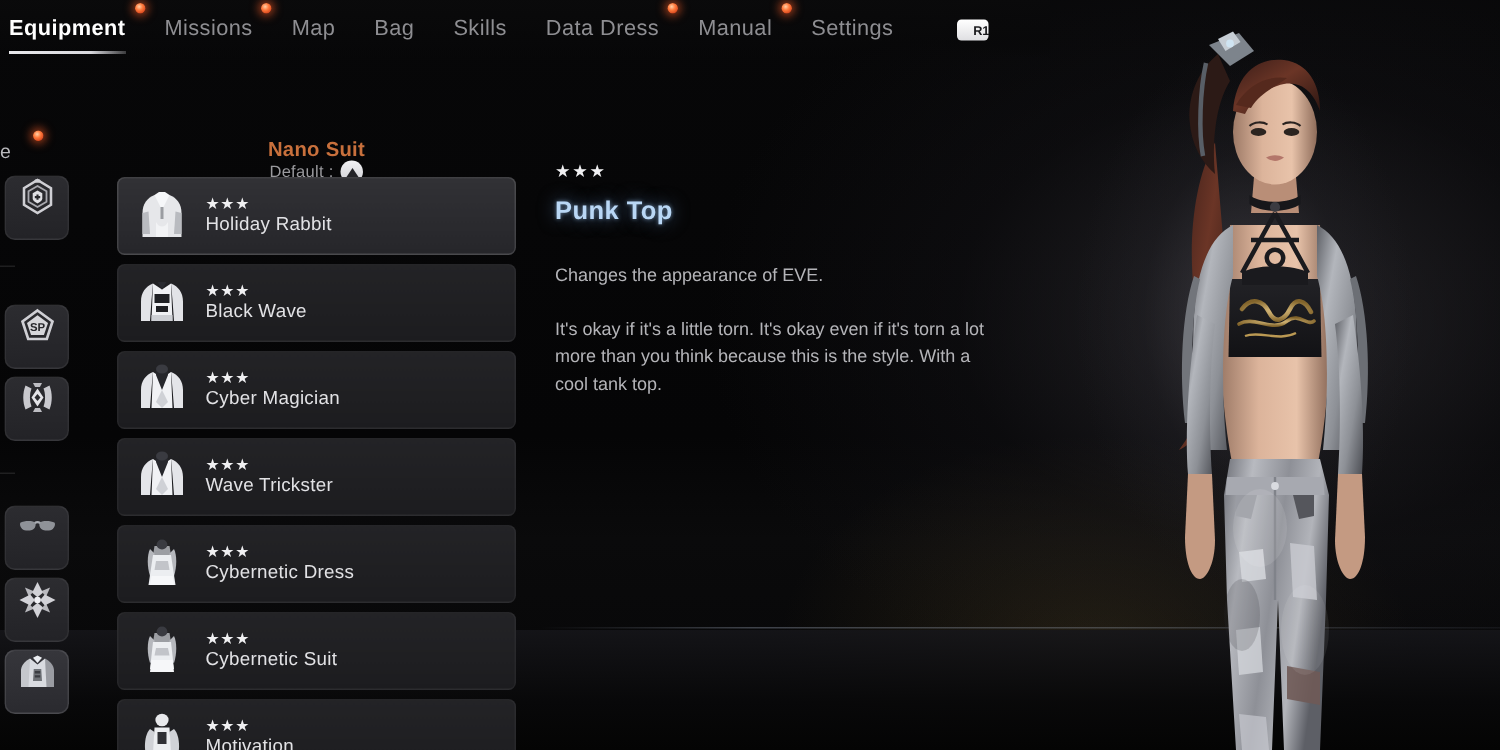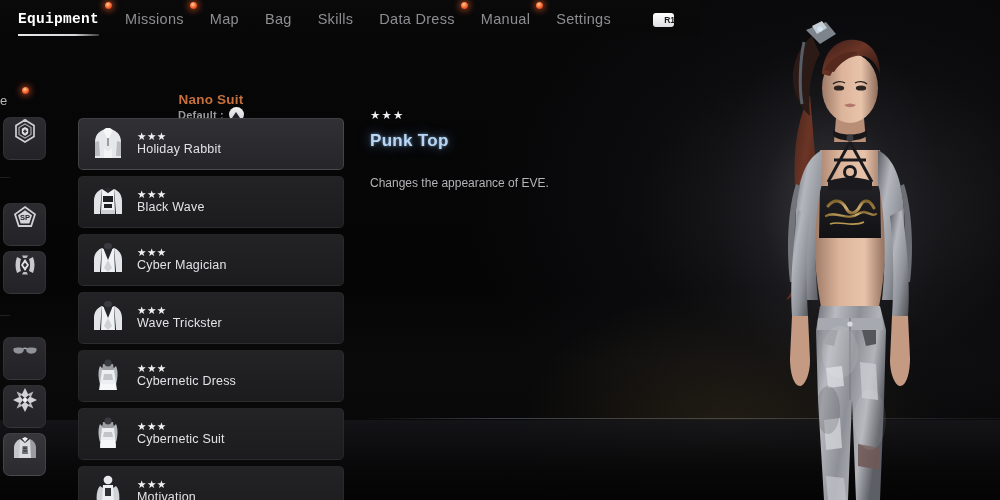--- a/index.html
+++ b/index.html
@@ -57,21 +57,21 @@
   .nav-item {
     position: relative;
     color: #8e8e92;
     font-size: 14.5px;
     letter-spacing: 0.3px;
     padding: 0 0 2px 0;
     margin-right: 26px;
     cursor: pointer;
     white-space: nowrap;
   }
-  .nav-item:first-child { margin-left: 16px; font-family: Liberation Mono, monospace; }
+  .nav-item:first-child { margin-left: 4px; }
   .nav-item.active { color: #ffffff; font-weight: bold; }
   .nav-underline {
     position: absolute; left: 0; right: 0; bottom: -7px; height: 2px;
     background: linear-gradient(90deg, #e9e9ec 0%, #d7d7dc 70%, rgba(215,215,220,0.25) 100%);
   }
   .nav-badge {
     position: absolute; right: -13px; top: -9px;
     width: 7px; height: 7px; border-radius: 50%;
     background: radial-gradient(circle at 40% 35%, #ffd0a8 0%, #ff7a3c 38%, #d2401a 80%);
     box-shadow: 0 0 6px 2px rgba(255,95,40,0.55);
@@ -117,21 +117,21 @@
 
   
   .list-panel { position: absolute; left: 78px; top: 92px; width: 266px; height: 408px; z-index: 12; }
   .list-head {
     display: flex; align-items: center; justify-content: space-between;
     height: 20px; margin-bottom: 6px; flex-direction: column;
   }
   .list-title {
     color: #c8703c; font-size: 13.5px; font-weight: bold; letter-spacing: 0.2px;
   }
-  .list-default { display: flex; align-items: center; gap: 5px; font-weight: bold; }
+  .list-default { display: flex; align-items: center; gap: 5px; }
   .list-default-label { color: #9a9a9e; font-size: 11px; letter-spacing: 0.2px; }
   .tri-btn {
     width: 15px; height: 15px; border-radius: 50%;
     background: linear-gradient(180deg, #f2f2f4 0%, #cfcfd4 100%);
     display: flex; align-items: center; justify-content: center;
     cursor: pointer;
   }
   .tri-btn i {
     display: block; width: 0; height: 0;
     border-left: 4px solid transparent;
@@ -537,15 +537,16 @@
         </div>
       </div>
 
     </div>
   </section>
 
   <section class="detail">
     <div class="detail-stars">★★★</div>
     <h1 class="detail-title">Punk Top</h1>
     <p class="detail-sub">Changes the appearance of EVE.</p>
+    <p class="detail-desc">It's okay if it's a little torn. It's okay even if it's torn a lot more than you think because this is the style. With a cool tank top.</p>
   </section>
 
 </div>
 
 </body></html>

